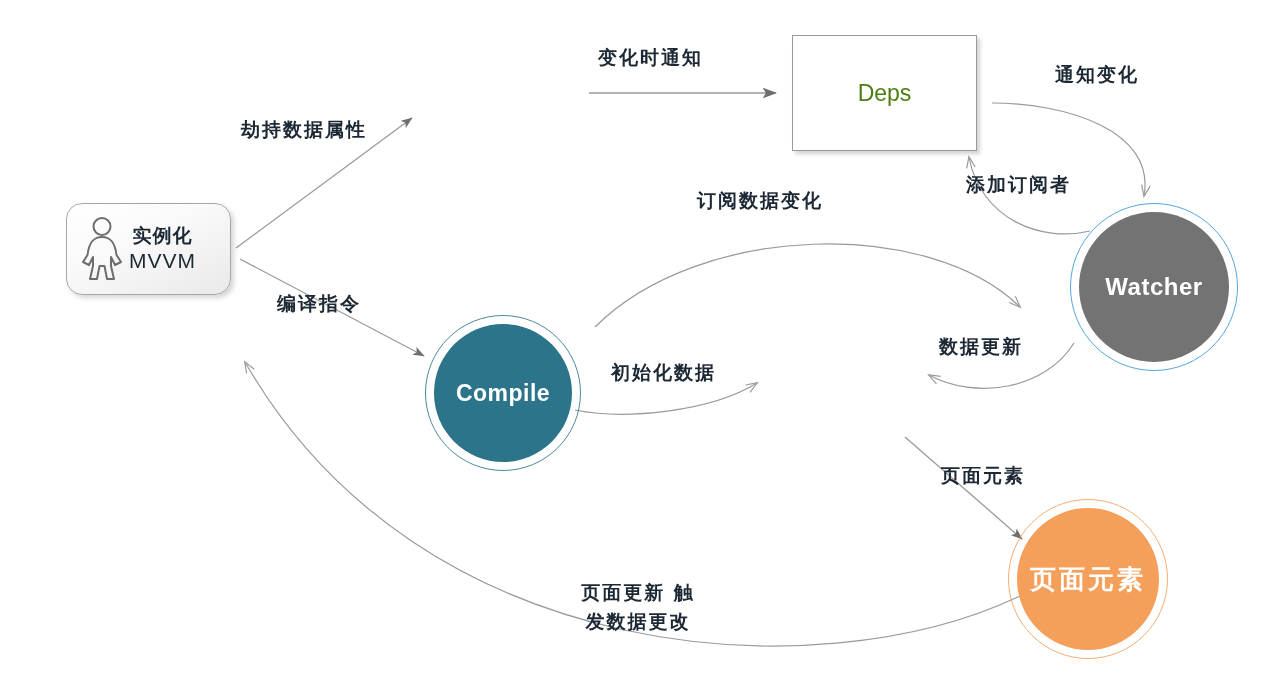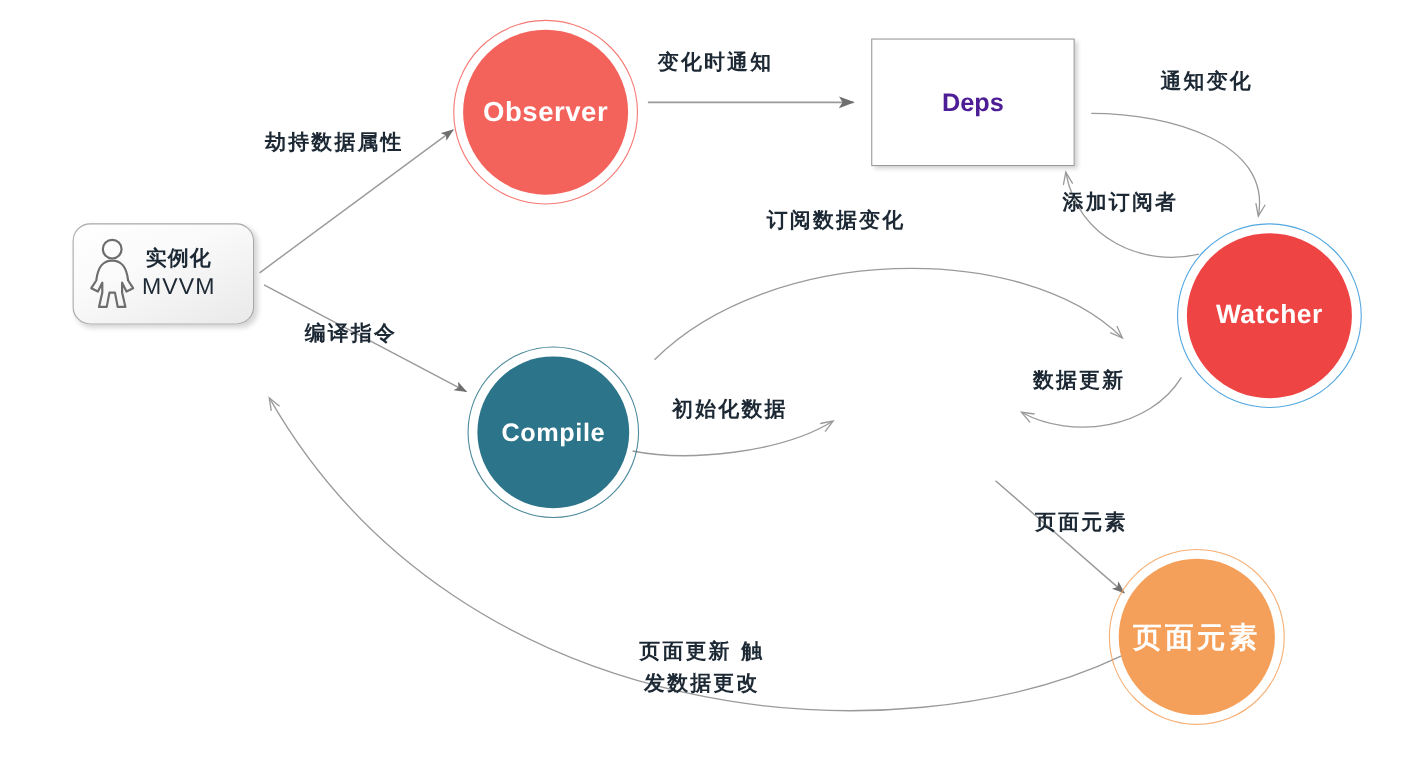--- a/index.html
+++ b/index.html
@@ -19,33 +19,33 @@
   .circ-label{position:relative;z-index:2;}
 
   #n-observer{left:421px;top:27px;width:150px;height:150px;background:#F4625C;}
   #n-observer .circ-label{font-size:25px;color:#fff;}
   #n-observer .ring{color:#F4625C;}
 
   #n-compile{left:434px;top:324px;width:138px;height:138px;background:#2B7489;}
   #n-compile .circ-label{font-size:23px;color:#fff;}
   #n-compile .ring{color:#2B7489;}
 
-  #n-watcher{left:1079px;top:212px;width:150px;height:150px;background:#ef4444;}
+  #n-watcher{left:1079px;top:212px;width:150px;height:150px;background:#737373;}
   #n-watcher .circ-label{font-size:24px;color:#fff;}
   #n-watcher .ring{color:#3498DB;}
 
   #n-page{left:1017px;top:508px;width:142px;height:142px;background:#F5A05A;}
   #n-page .circ-label{font-size:26px;color:#fff;font-family:"DejaVu Serif",serif;
                       font-weight:bold;letter-spacing:3px;}
   #n-page .ring{color:#F5A05A;}
 
   
   #n-deps{left:792px;top:35px;width:185px;height:116px;background:#ffffff;
           border:1.4px solid #9a9a9a;box-shadow:3px 3px 4px rgba(0,0,0,.18);}
-  #n-deps .rect-label{font-size:23px;color:#4c1d95;font-weight:bold;}
+  #n-deps .rect-label{font-size:23px;color:#4d7c0f;font-weight:normal;}
 
   #n-updater{left:772px;top:311px;width:140px;height:124px;border-radius:16px;
              background:linear-gradient(155deg,#ffffff 0%,#fbfbfb 45%,#ededed 100%);
              border:1.4px solid #9a9a9a;box-shadow:3px 3px 5px rgba(0,0,0,.16);}
   #n-updater .rect-label{font-size:23px;color:#1c2833;font-weight:bold;}
 
   #n-mvvm{left:66px;top:203px;width:165px;height:92px;border-radius:16px;
           background:linear-gradient(155deg,#ffffff 0%,#fafafa 40%,#e9e9e9 100%);
           border:1.4px solid #a8a8a8;box-shadow:3px 3px 5px rgba(0,0,0,.16);
           justify-content:flex-start;}
@@ -149,24 +149,20 @@
       <path d="M23,21 C14,21 10,27 8.5,39 L4,46 L10,49 L14,41 L14,50
                L11,63 L18,63 L20.5,50 L25.5,50 L28,63 L35,63 L32,50 L32,41
                L36,49 L42,46 L37.5,39 C36,27 32,21 23,21 z" fill="none" stroke="#6d6d6d" stroke-width="2" stroke-linejoin="round"></path>
     </svg>
     <div id="mvvm-text">
       <span class="t1">实例化</span>
       <span class="t2">MVVM</span>
     </div>
   </div>
 
-  <div class="node circ" id="n-observer">
-    <span class="ring"></span>
-    <span class="circ-label">Observer</span>
-  </div>
 
   <div class="node" id="n-deps">
     <span class="rect-label">Deps</span>
   </div>
 
   <div class="node circ" id="n-watcher">
     <span class="ring"></span>
     <span class="circ-label">Watcher</span>
   </div>
 

